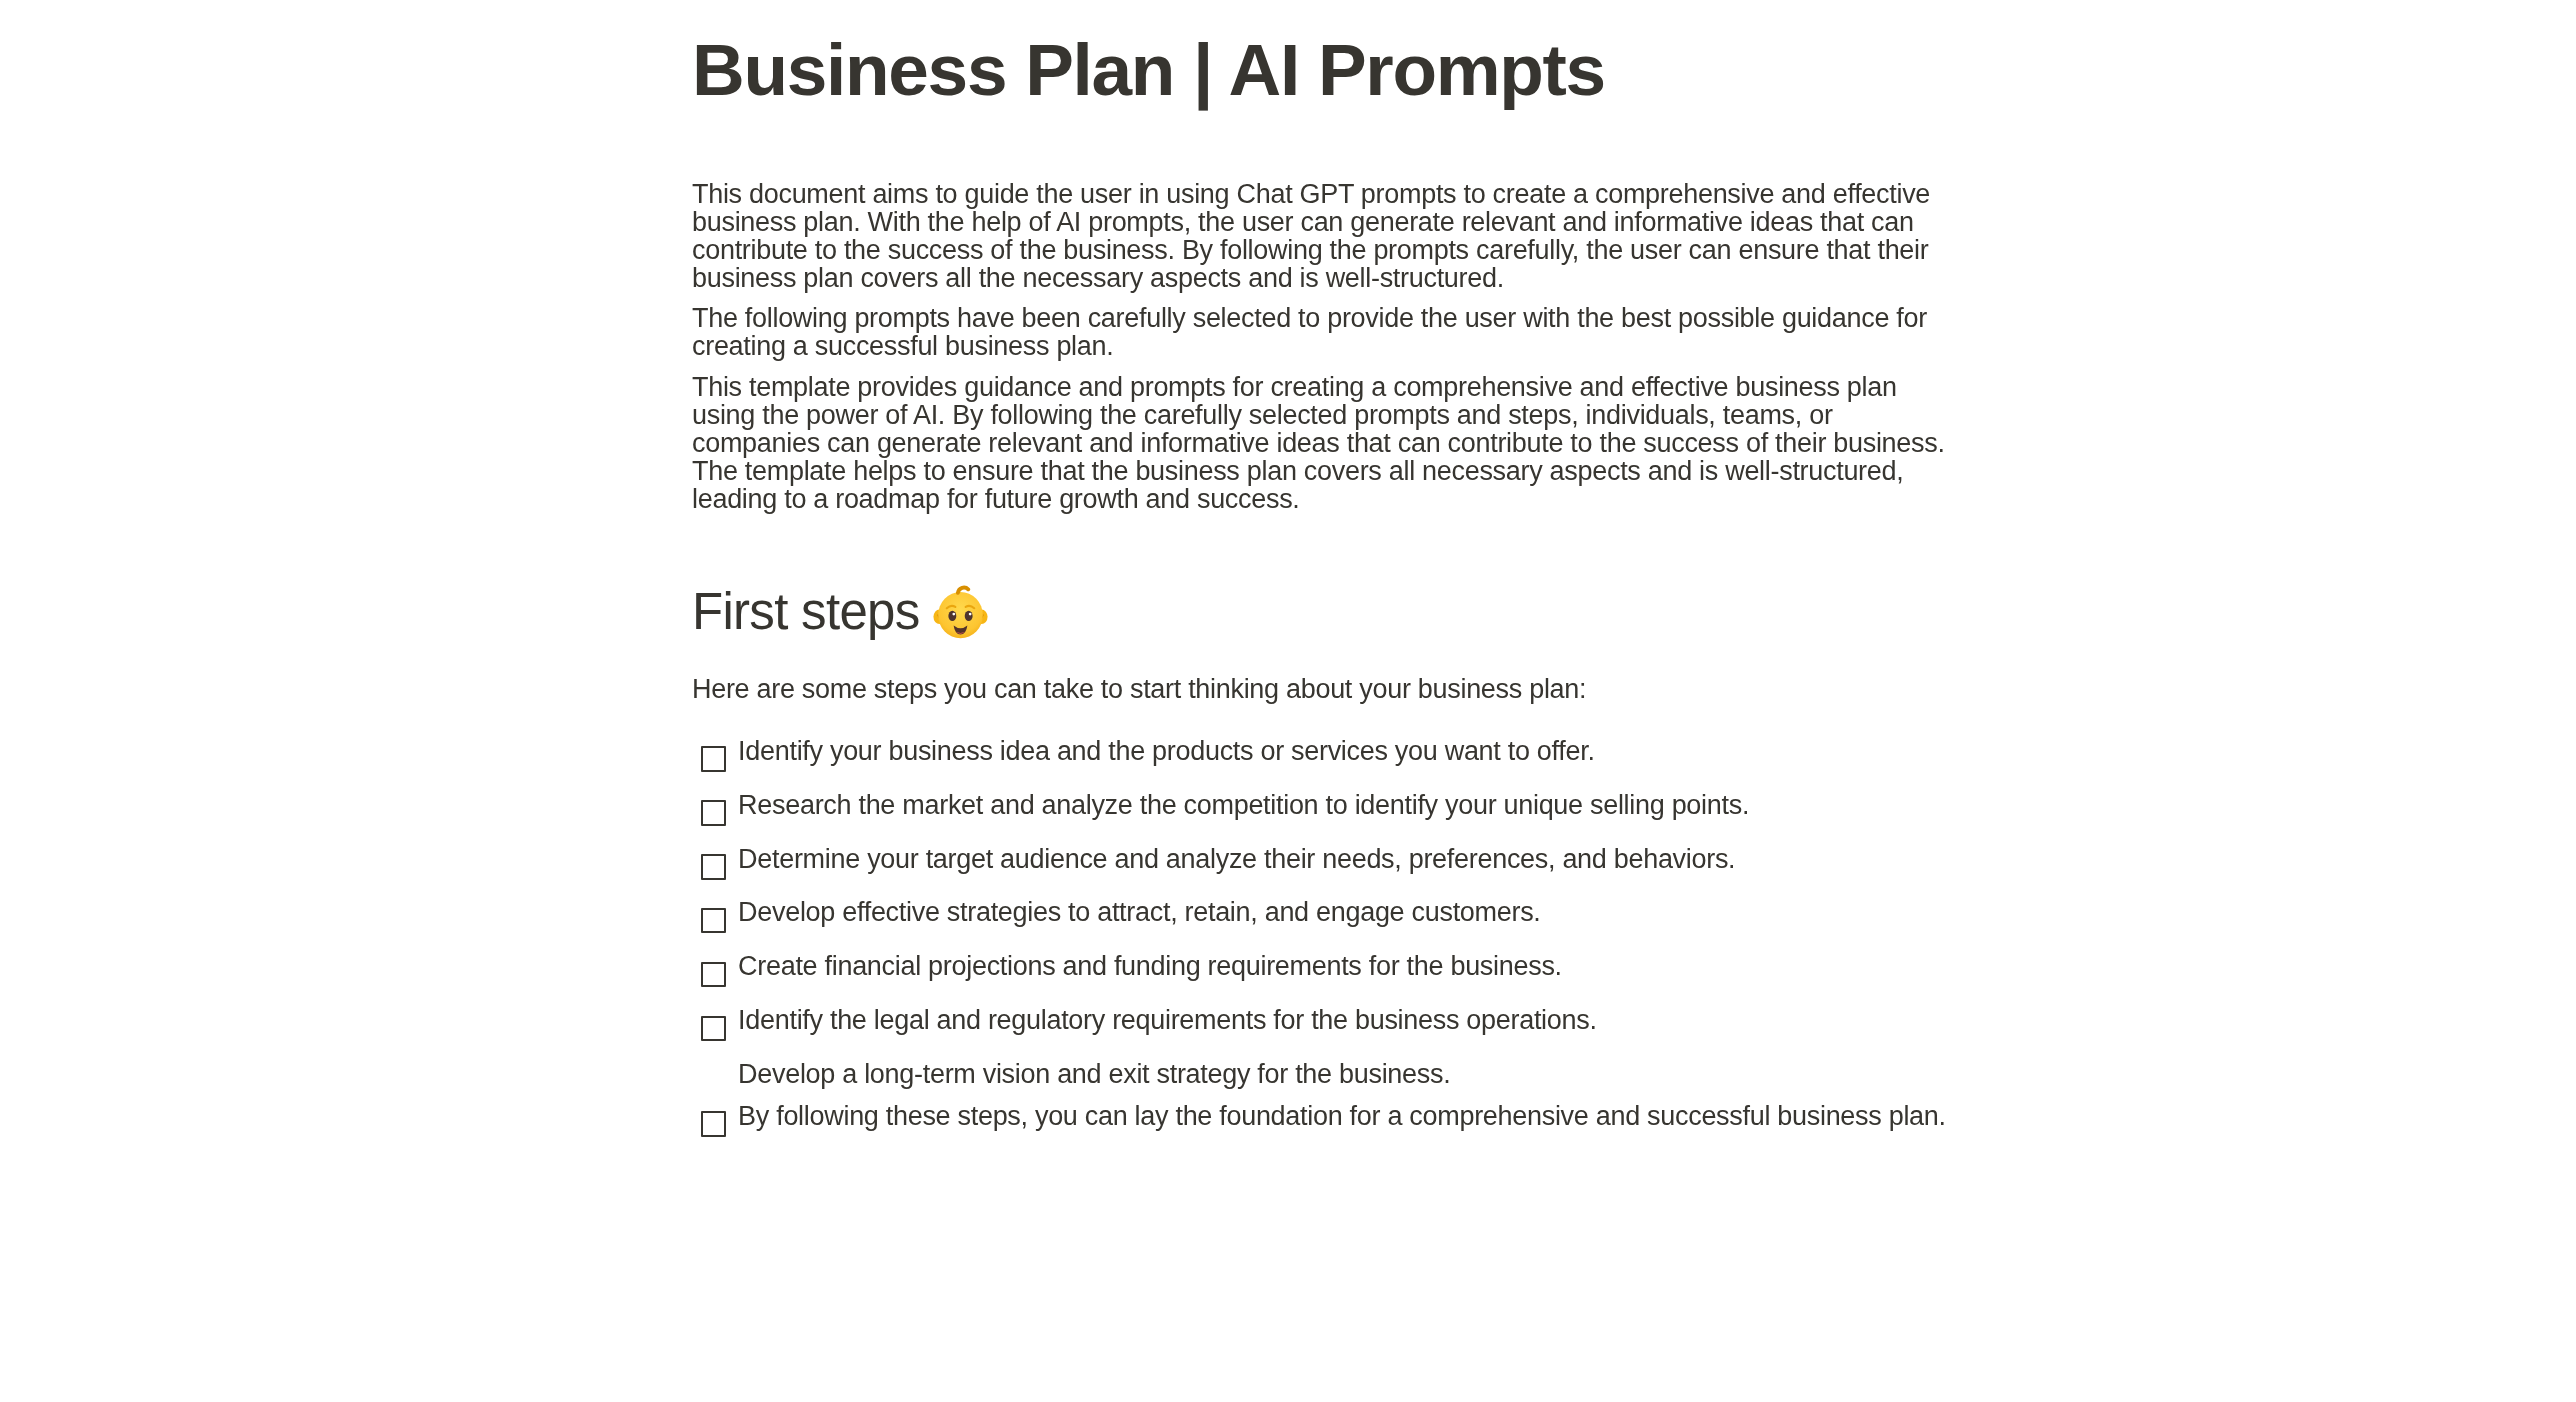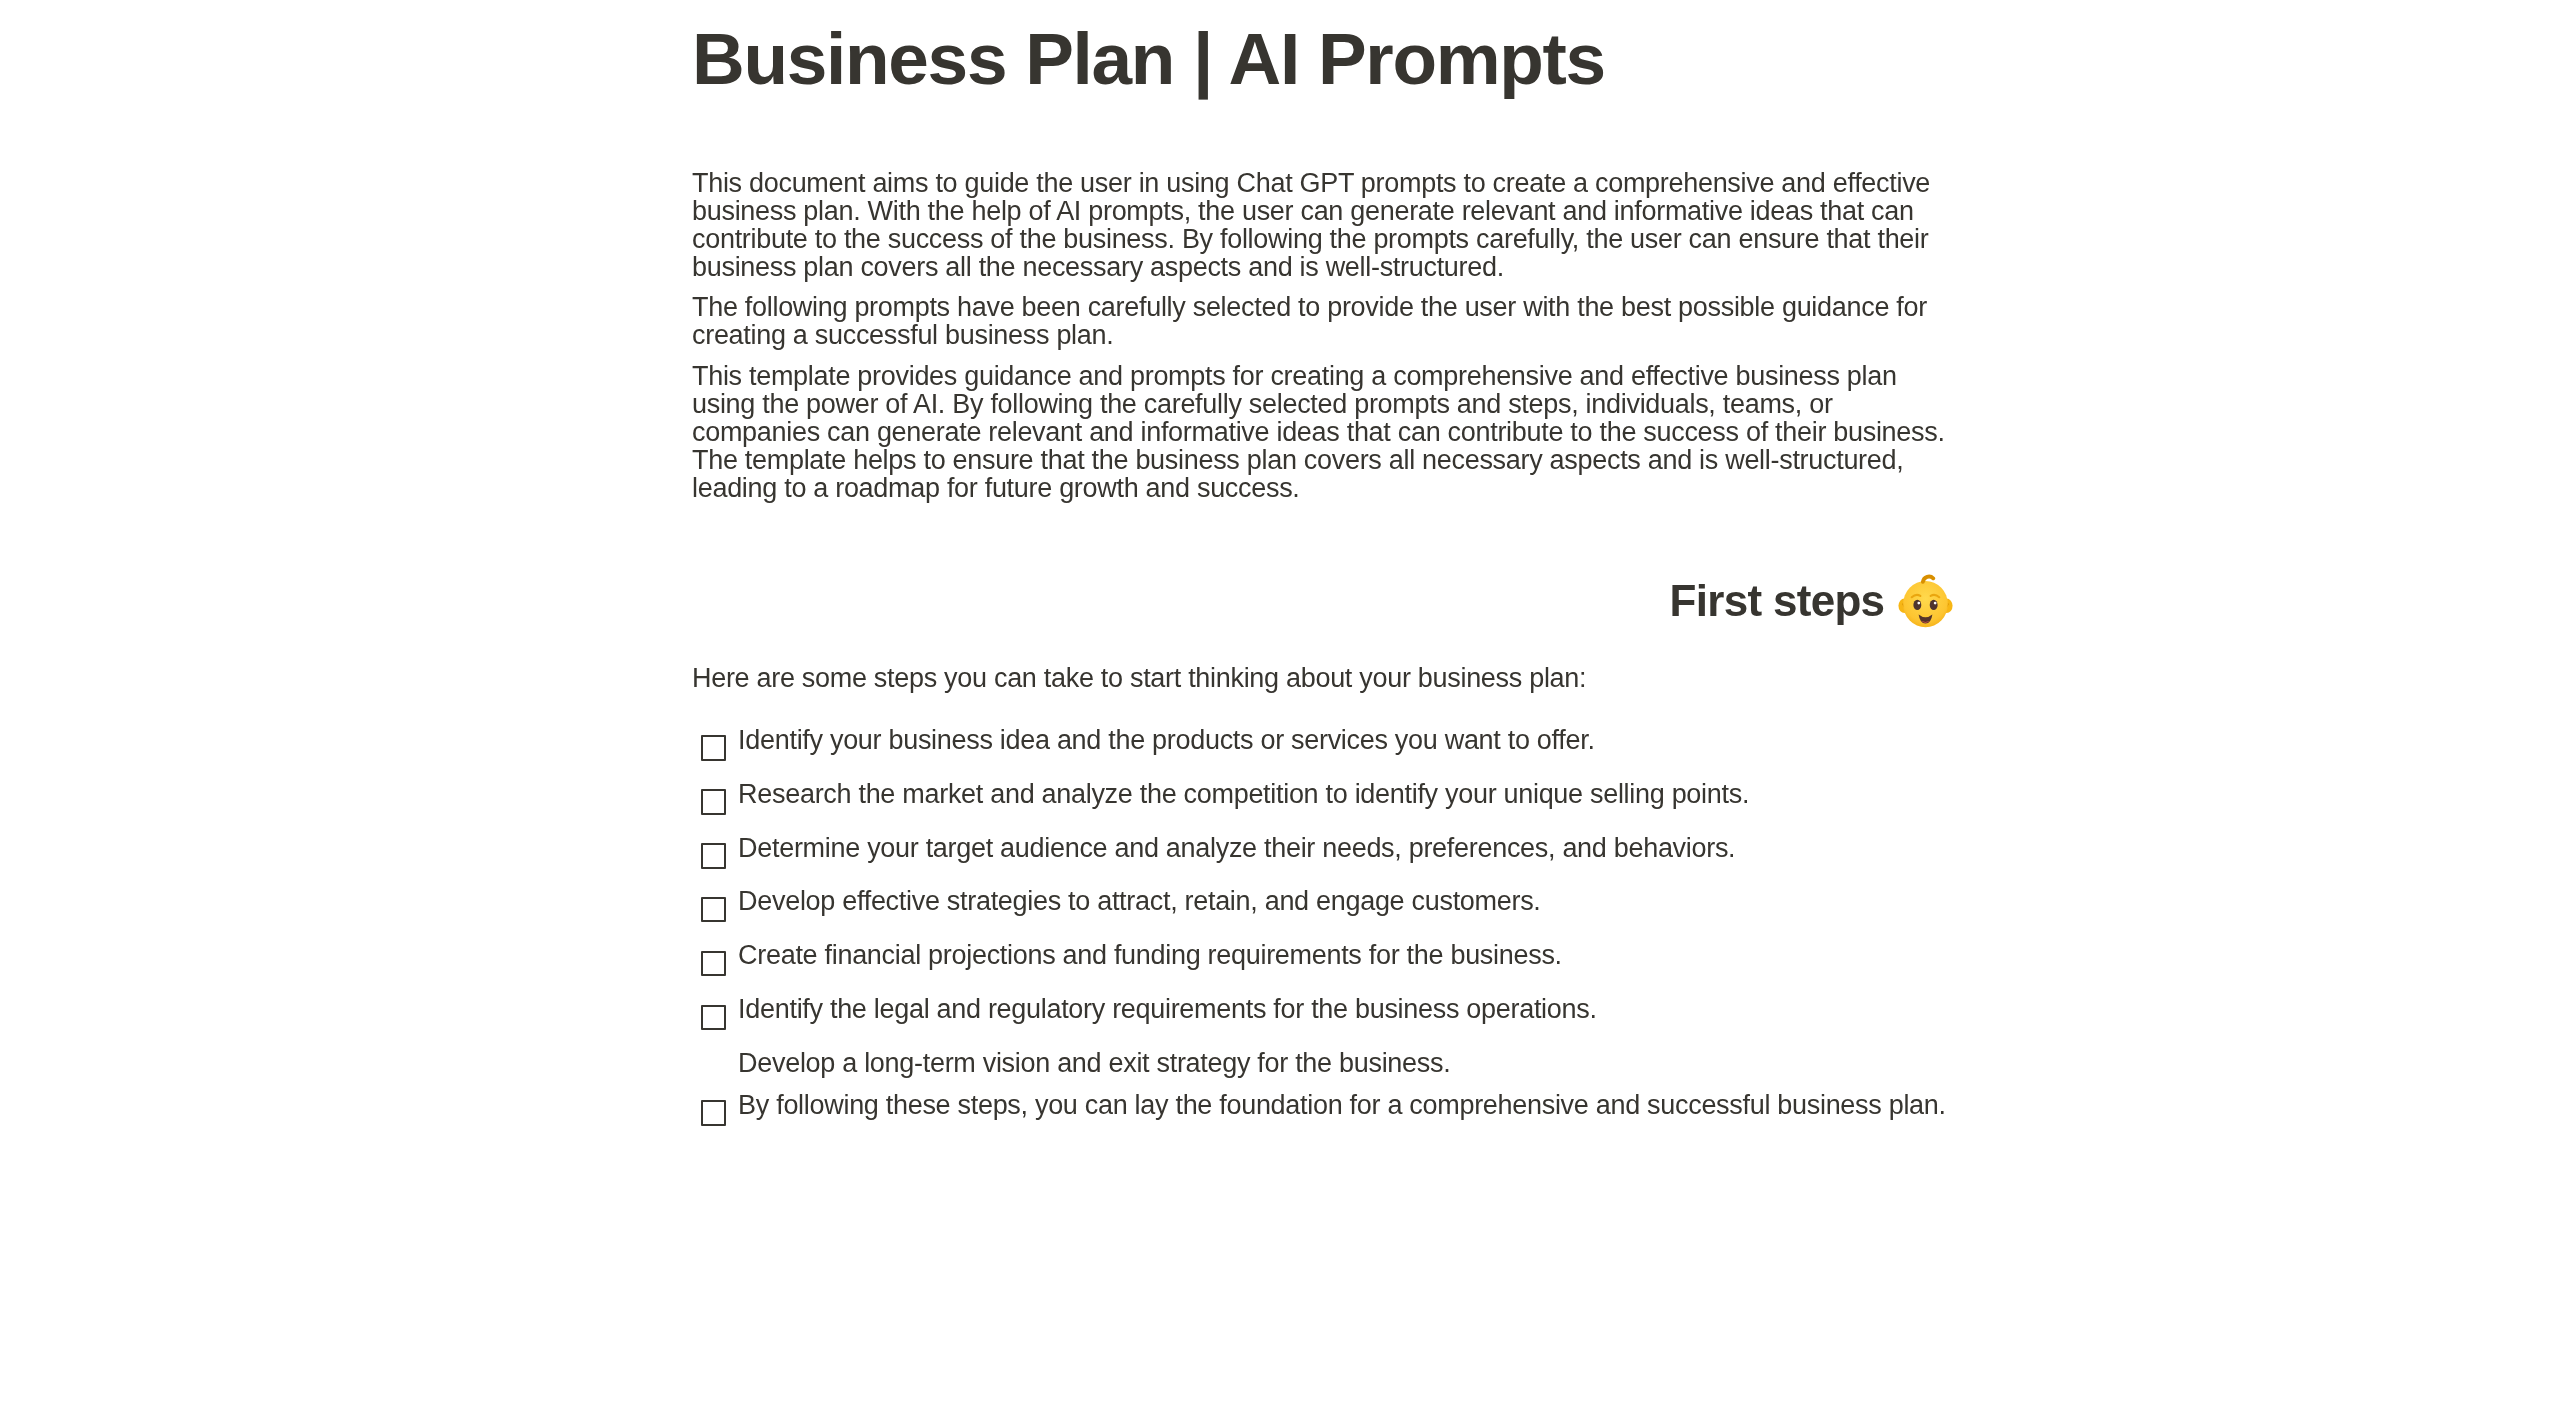--- a/index.html
+++ b/index.html
@@ -9,40 +9,39 @@
   }
   *{box-sizing:border-box;}
   html,body{margin:0;padding:0;}
   body{
     width:2576px;height:1402px;overflow:hidden;
     background:var(--bg-color);
     font-family:"Liberation Sans", sans-serif;
     color:var(--text-color);
   }
   .page{
-    position:absolute;left:692px;top:7px;width:1261px;
+    position:absolute;left:692px;top:18px;width:1261px;
   }
   .page-title{
     margin:8.5px 0 0 0;
     font-size:73px;font-weight:700;line-height:85px;
     letter-spacing:-1.3px;
     white-space:nowrap;
   }
   .blocks{margin-top:63px;}
   .para{
     margin:2.6px 0;padding:5.1px 0;
     font-size:27px;line-height:28px;letter-spacing:-0.3px;
     font-weight:400;
   }
   .section-heading{
     display:flex;align-items:center;gap:13.6px;
     margin:60px 0 24px 0;
-    font-size:44px;font-weight:700;line-height:68px;
+    font-size:51px;font-weight:400;line-height:68px;
     letter-spacing:-0.7px;
-    justify-content:flex-end;
   }
   .emoji{display:inline-flex;align-items:center;}
   .spacer{height:12px;}
   .todo{
     display:flex;align-items:flex-end;
     margin:1.7px 0;padding:5.1px 0 5.1px 8.5px;
     font-size:27px;line-height:42px;letter-spacing:-0.3px;
   }
   .checkbox{
     flex:0 0 auto;

